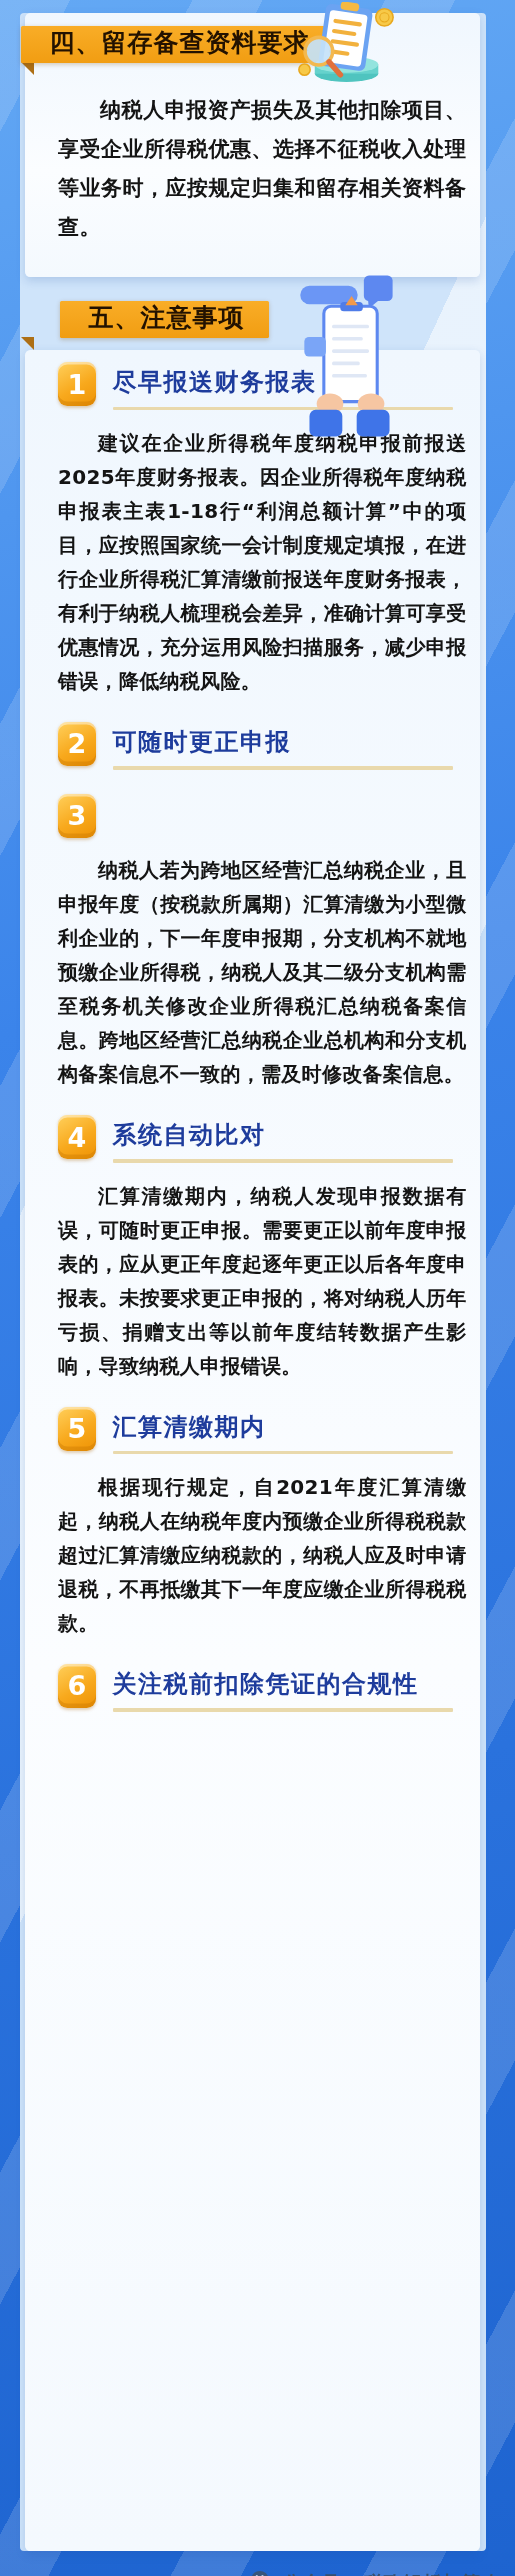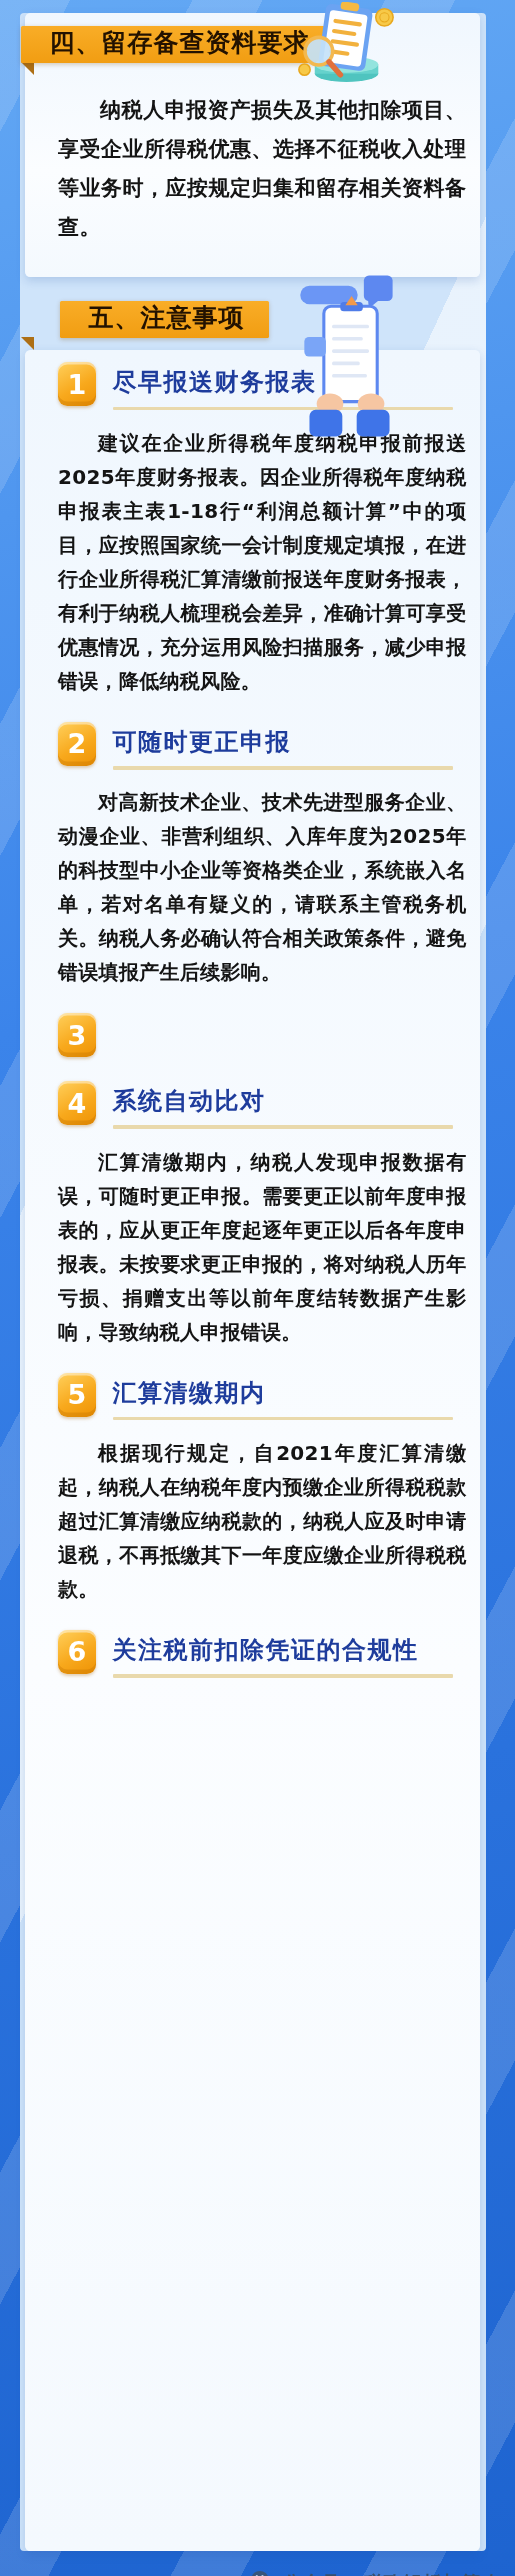--- a/index.html
+++ b/index.html
@@ -160,27 +160,27 @@
     </div>
 
     <div class="item">
       <div class="item-head">
         <div class="badge">2</div>
         <div class="title-wrap">
           <div class="title">可随时更正申报</div>
           <div class="rule"></div>
         </div>
       </div>
-      <p>对高新技术企业、技术先进型服务企业、动漫企业、非营利组织、入库年度为2025年的科技型中小企业等资格类企业，系统嵌入名单，若对名单有疑义的，请联系主管税务机关。纳税人务必确认符合相关政策条件，避免错误填报产生后续影响。</p>
     </div>
 
     <div class="item">
       <div class="item-head">
         <div class="badge">3</div>
       </div>
+      <p>纳税人若为跨地区经营汇总纳税企业，且申报年度（按税款所属期）汇算清缴为小型微利企业的，下一年度申报期，分支机构不就地预缴企业所得税，纳税人及其二级分支机构需至税务机关修改企业所得税汇总纳税备案信息。跨地区经营汇总纳税企业总机构和分支机构备案信息不一致的，需及时修改备案信息。</p>
     </div>
 
     <div class="item">
       <div class="item-head">
         <div class="badge">4</div>
         <div class="title-wrap">
           <div class="title">系统自动比对</div>
           <div class="rule"></div>
         </div>
       </div>

